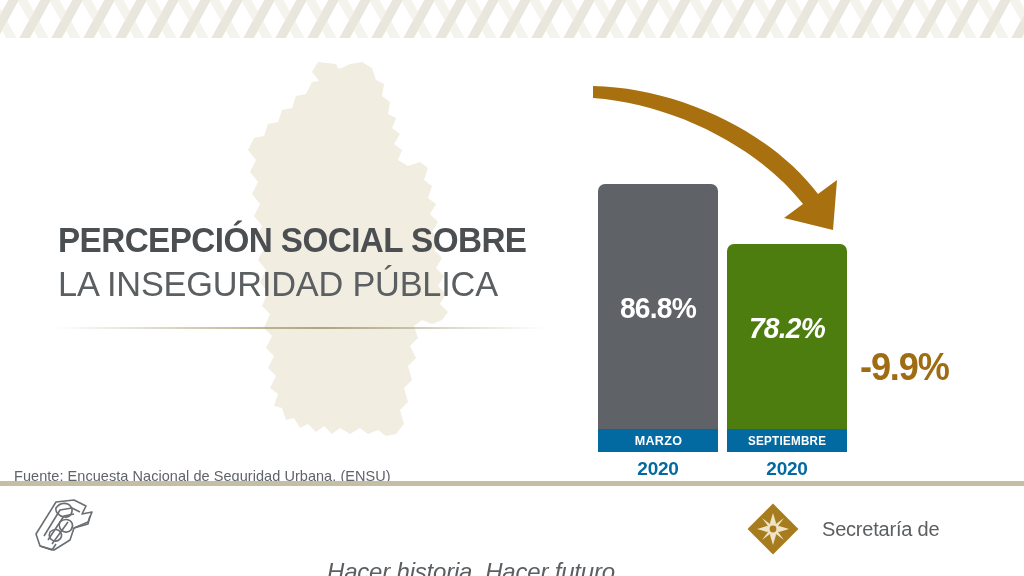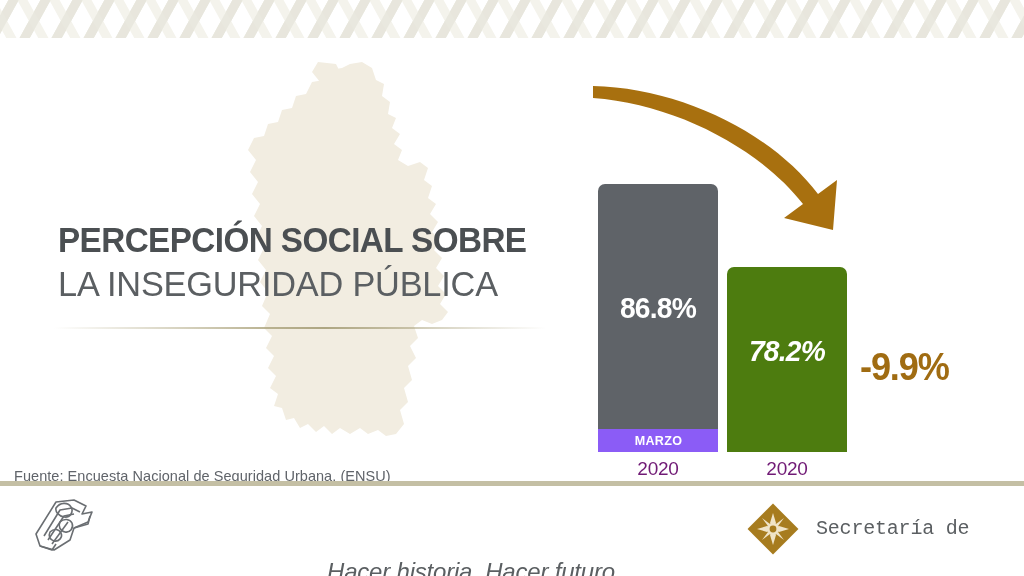--- a/index.html
+++ b/index.html
@@ -115,40 +115,40 @@
     position:absolute;
     top:107px;
     left:0; right:0;
     text-align:center;
     transform:scaleX(0.94);
   }
   #bar-body-2 .bar-value { top:67px; }
 
   .bar-month-band {
     height:23px;
-    background:#8b5cf6;
+    background:#0369a1;
     display:flex;
     align-items:center;
     justify-content:center;
   }
   .bar-month {
     font-size:13.5px;
     font-weight:bold;
     color:#ffffff;
     letter-spacing:0.3px;
     transform:scaleX(0.93);
     white-space:nowrap;
   }
   #bar-group-2 .bar-month { font-size:12.5px; }
 
   .bar-year {
     text-align:center;
     font-size:19px;
-    font-weight:normal;
-    color:#701a75;
+    font-weight:bold;
+    color:#0369a1;
     letter-spacing:-0.2px;
     margin-top:6px;
   }
 
   #delta-value {
     position:absolute;
     left:285px; top:286px;
     font-size:38px;
     font-weight:bold;
     color:#a06c12;
@@ -198,27 +198,26 @@
     margin-top:42px;
   }
 
   #ssp-block {
     position:absolute;
     left:744px; top:14px;
     display:flex; align-items:center;
   }
   #ssp-emblem { width:58px; height:58px; flex:none; }
   #ssp-text {
-    margin-left:14px;
+    margin-left:20px;
     font-size:20px;
     color:#5b5f62;
     line-height:1.22;
     letter-spacing:-0.2px;
     white-space:nowrap;
-    font-family:Liberation Mono, monospace;
   }
 </style>
 </head>
 <body>
 
 <div id="page">
 
   <div id="top-pattern">
     <svg width="1024" height="44" viewBox="0 0 1024 44">
       <defs>
@@ -296,20 +295,23 @@
       <div class="bar-month-band">
         <span class="bar-month">MARZO</span>
       </div>
       <div class="bar-year">2020</div>
     </div>
 
     <div class="bar-group" id="bar-group-2">
       <div class="bar-body" id="bar-body-2">
         <span class="bar-value">78.2%</span>
       </div>
+      <div class="bar-month-band">
+        <span class="bar-month">SEPTIEMBRE</span>
+      </div>
       <div class="bar-year">2020</div>
     </div>
 
     <div id="delta-value">-9.9%</div>
   </div>
 
   <div id="footer-rule"></div>
   <div id="footer">
 
     <div id="gov-logo-block">

